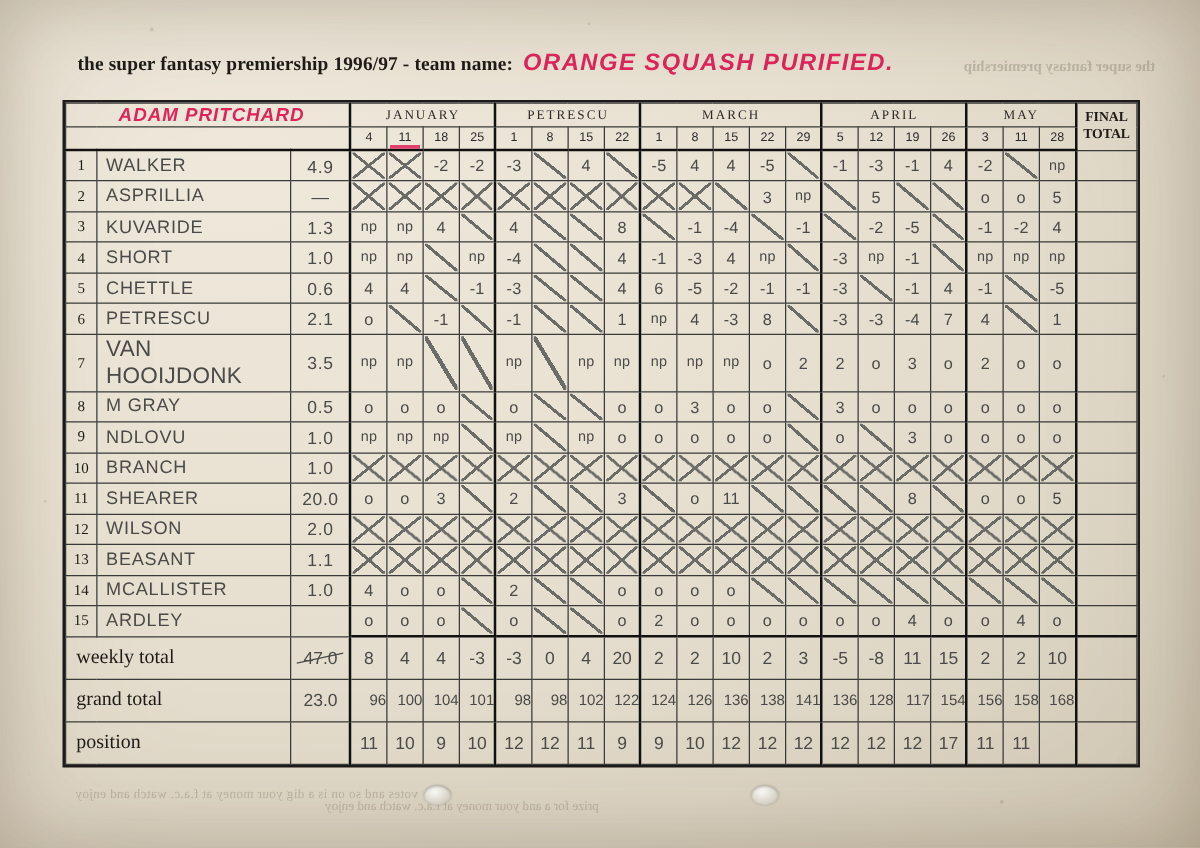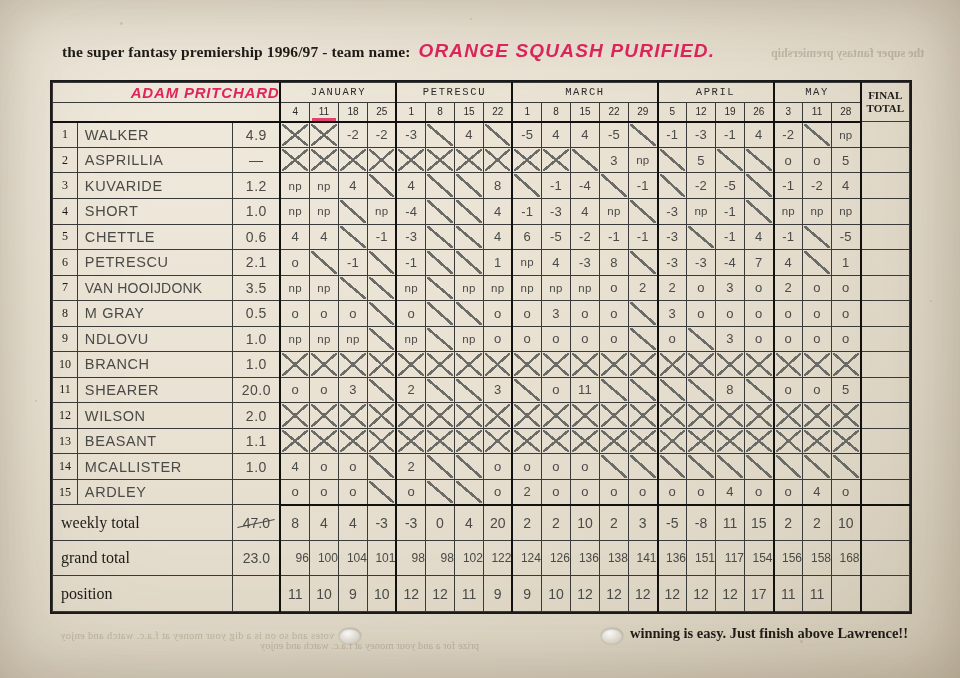--- a/index.html
+++ b/index.html
@@ -56,49 +56,49 @@
     padding:0;margin:0;
     text-align:center;vertical-align:middle;
     font-size:12px;color:#2a2a2a;
     position:relative;
   }
   .thick-r{border-right:2px solid #111;}
   .thick-b{border-bottom:2px solid #111;}
 
   
   .month{
-    font-family:Liberation Mono, monospace;
+    font-family:Liberation Serif, serif;
     font-size:10.5px;letter-spacing:1.6px;color:#2b2b2b;
     height:16px;
   }
   .daynum{
     font-family:"Liberation Sans", sans-serif;
     font-size:10px;color:#2b2b2b;height:16px;
   }
   .owner{
     font-family:"Liberation Sans", sans-serif;
     font-weight:bold;font-style:italic;
     color:#e0245c;font-size:15px;letter-spacing:.8px;
-    text-align:right;padding-left:6px;
+    text-align:center;padding-left:6px;
   }
   .finalhdr{
     font-family:"Liberation Serif", serif;
     font-weight:bold;font-size:11px;color:#1d1b17;line-height:13px;
   }
   .rownum{
     font-family:"Liberation Serif", serif;
     font-size:12px;color:#1d1b17;text-align:center;
   }
   .player{
     font-family:"Liberation Sans", sans-serif;
     font-size:14.5px;letter-spacing:.6px;color:#4a4a48;
     text-align:left;padding-left:7px;
     text-transform:uppercase;
   }
-  .player.small{font-size:14px;letter-spacing:.2px;}
+  .player.small{font-size:18px;letter-spacing:.2px;}
   .price{
     font-family:"Liberation Sans", sans-serif;
     font-size:14px;color:#4a4a48;letter-spacing:.5px;
   }
   .cell{
     font-family:"Liberation Sans", sans-serif;
     font-size:13px;color:#4a4a48;letter-spacing:.2px;
   }
   .cell.np{font-size:11.5px;text-transform:none;text-align:center;}
   
@@ -279,21 +279,21 @@
             <td class="cell slash"><span></span></td>
             <td class="cell slash thick-r"><span></span></td>
             <td class="cell"><span>o</span></td>
             <td class="cell"><span>o</span></td>
             <td class="cell thick-r"><span>5</span></td>
             <td class="cell"></td>
           </tr>
           <tr style="height: 23px;">
             <td class="rownum">3</td>
             <td class="player">KUVARIDE</td>
-            <td class="price thick-r">1.2</td>
+            <td class="price thick-r">1.3</td>
             <td class="cell np"><span>np</span></td>
             <td class="cell np"><span>np</span></td>
             <td class="cell"><span>4</span></td>
             <td class="cell slash thick-r"><span></span></td>
             <td class="cell"><span>4</span></td>
             <td class="cell slash"><span></span></td>
             <td class="cell slash"><span></span></td>
             <td class="cell thick-r"><span>8</span></td>
             <td class="cell slash"><span></span></td>
             <td class="cell"><span>-1</span></td>
@@ -656,21 +656,21 @@
             <td class="sumval small">98</td>
             <td class="sumval small">98</td>
             <td class="sumval small">102</td>
             <td class="sumval small thick-r">122</td>
             <td class="sumval small">124</td>
             <td class="sumval small">126</td>
             <td class="sumval small">136</td>
             <td class="sumval small">138</td>
             <td class="sumval small thick-r">141</td>
             <td class="sumval small">136</td>
-            <td class="sumval small">151</td>
+            <td class="sumval small">128</td>
             <td class="sumval small">117</td>
             <td class="sumval small thick-r">154</td>
             <td class="sumval small">156</td>
             <td class="sumval small">158</td>
             <td class="sumval small thick-r">168</td>
             <td class="sumval"></td>
           </tr>
           <tr style="height: 32px;">
             <td class="sumlabel" colspan="2">position</td>
             <td class="sumval thick-r"></td>
@@ -693,17 +693,16 @@
             <td class="sumval thick-r">17</td>
             <td class="sumval">11</td>
             <td class="sumval">11</td>
             <td class="sumval thick-r"></td>
             <td class="sumval"></td>
           </tr>
         </tbody>
     </table>
   </div>
 
-  <div id="footer">winning is easy. Just finish above Lawrence!!</div>
 
   <div class="hole" id="hole1"></div>
   <div class="hole" id="hole2"></div>
 </div>
 
 </body></html>

